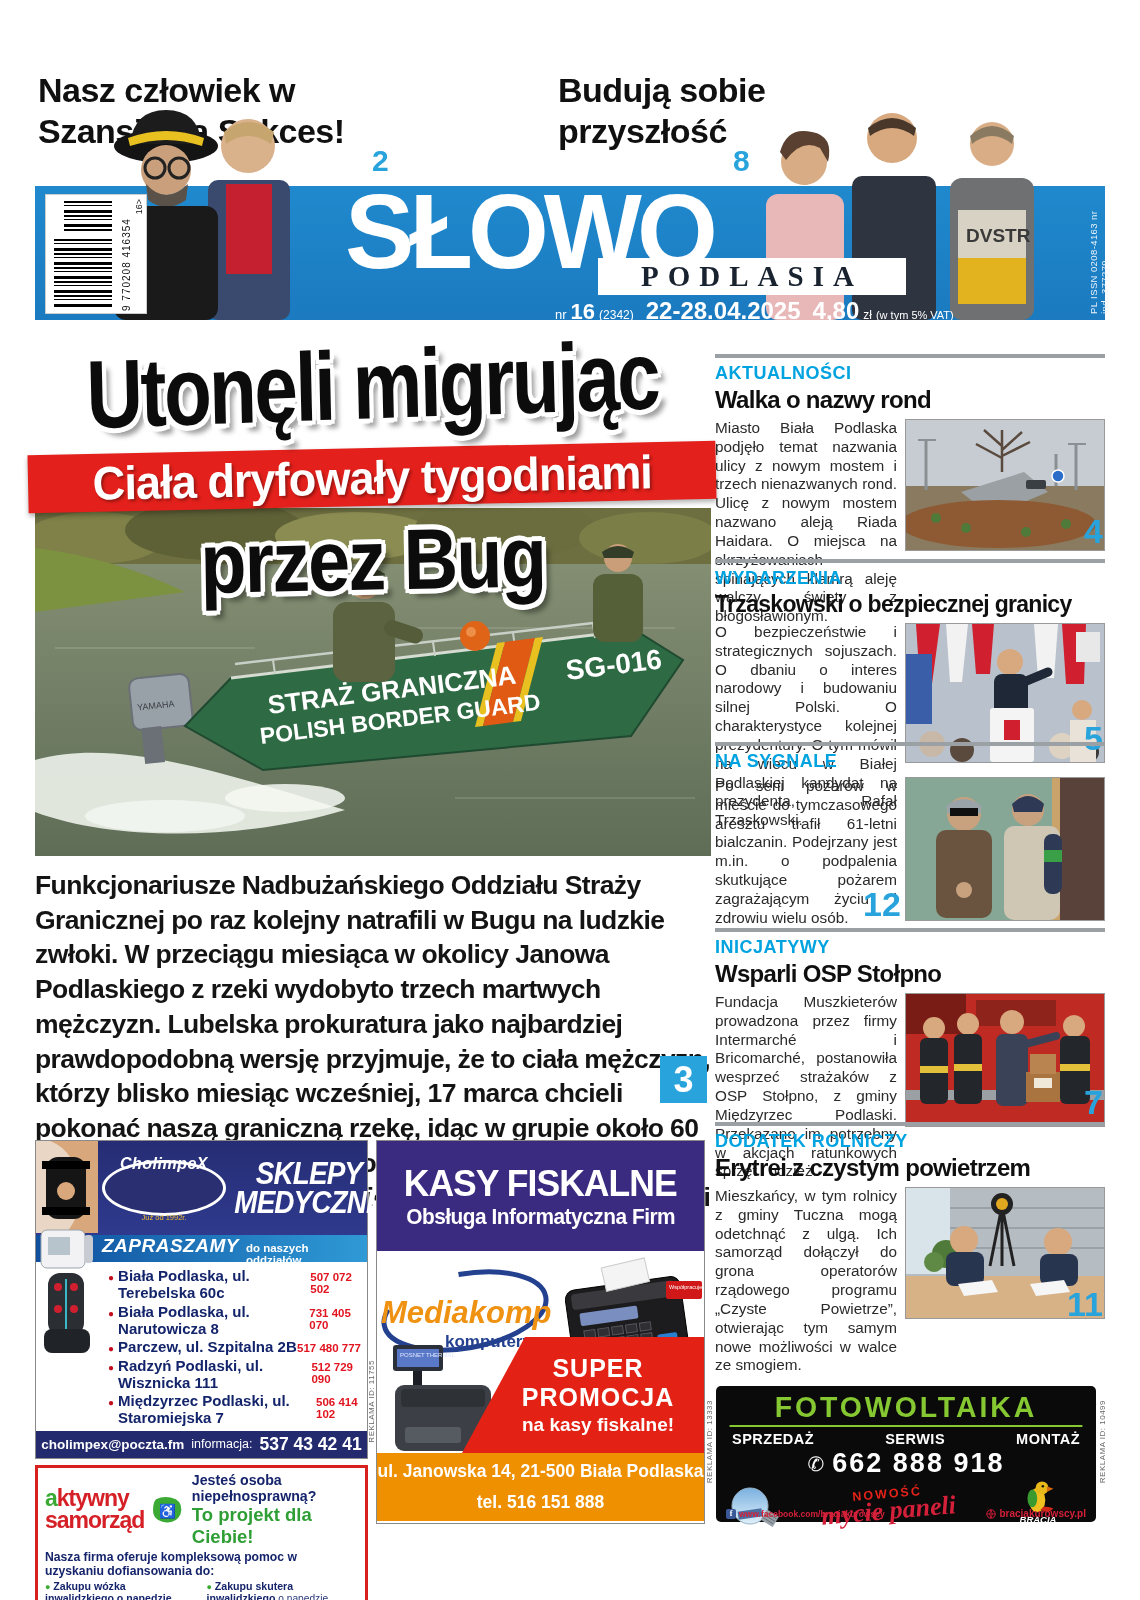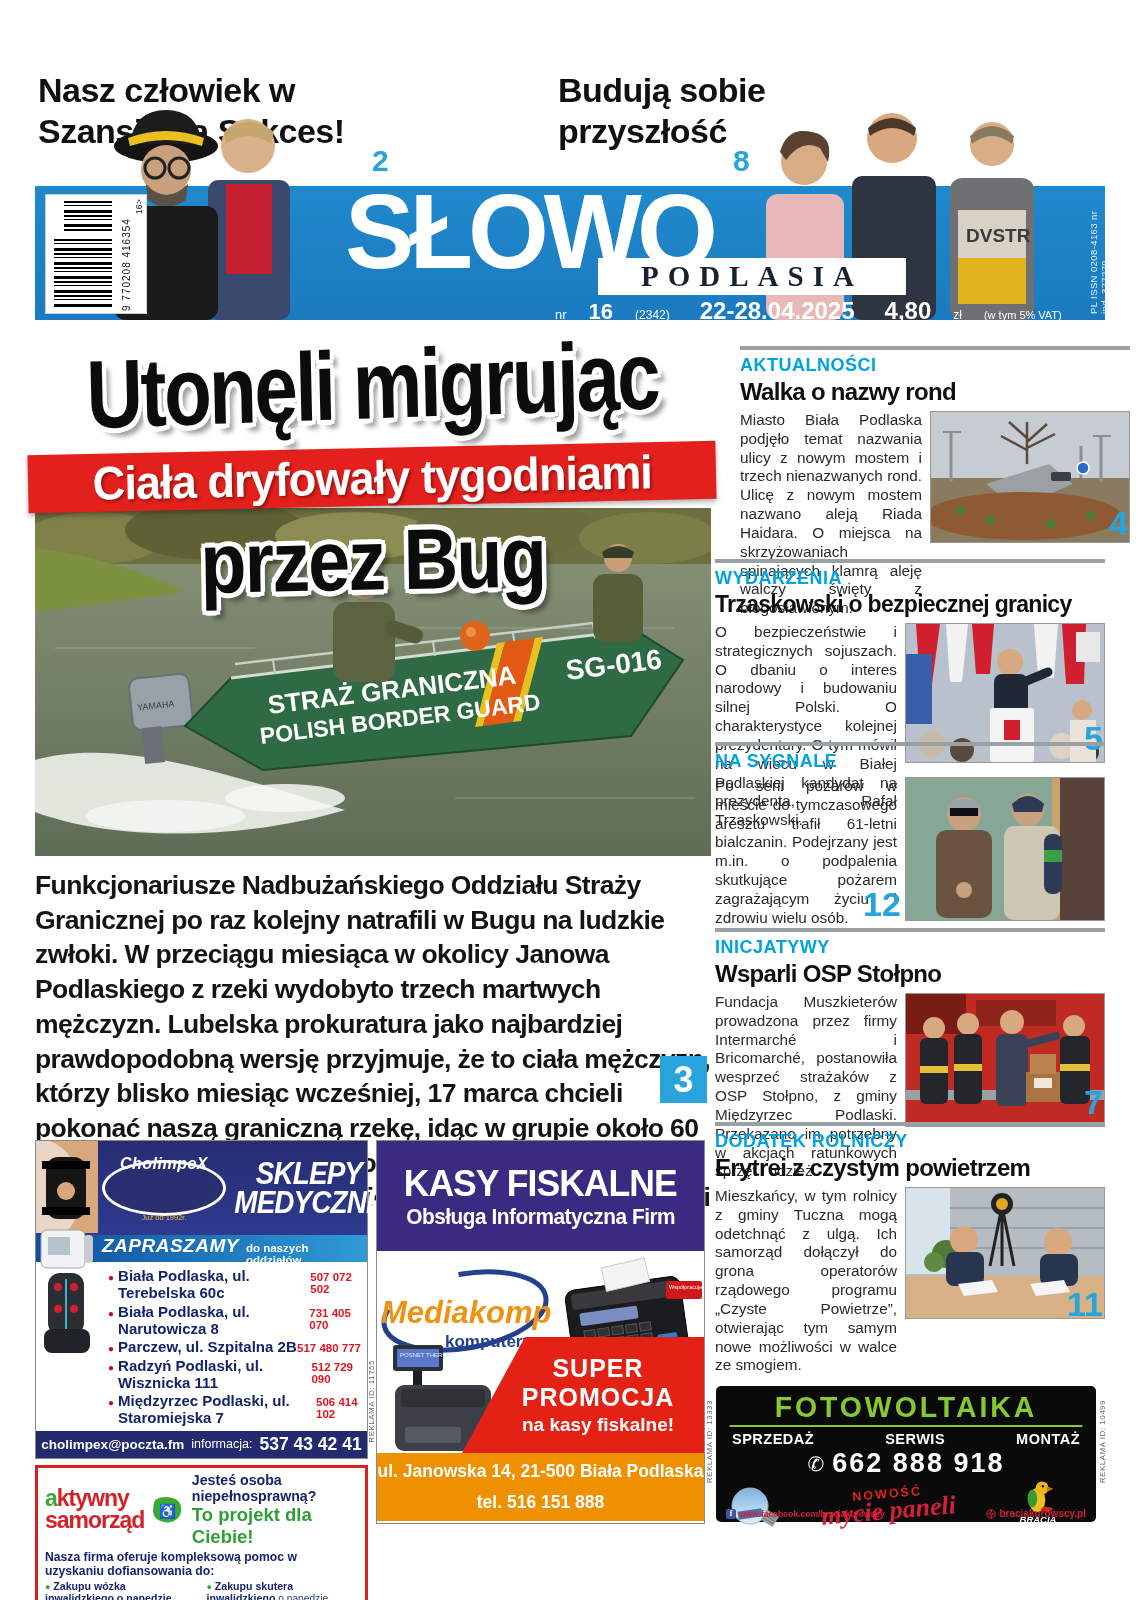--- a/index.html
+++ b/index.html
@@ -18,21 +18,21 @@
     background:
       repeating-linear-gradient(180deg,#000 0 2px,#fff 2px 4px,#000 4px 5px,#fff 5px 9px,#000 9px 12px,#fff 12px 14px);}
   .bars.short{top:6px;height:30px;left:18px;width:48px;}
   .bc-num{position:absolute;right:14px;top:4px;bottom:2px;writing-mode:vertical-rl;transform:rotate(180deg);
           font-size:10px;letter-spacing:1px;color:#111;}
   .bc-top{position:absolute;right:2px;top:4px;writing-mode:vertical-rl;transform:rotate(180deg);font-size:9px;color:#111;}
   .logo-main{left:345px;top:178px;z-index:5;font-size:106px;font-weight:900;color:#fff;letter-spacing:-5px;
              transform:scaleX(0.98);transform-origin:left top;line-height:1;}
   .logo-strip{left:598px;top:258px;width:308px;height:37px;background:#fff;z-index:6;display:flex;align-items:center;justify-content:center;}
   .logo-sub{font-family:"Liberation Serif", serif;font-size:29px;font-weight:700;color:#19222f;letter-spacing:9px;}
-  .issue{left:555px;top:297px;z-index:7;color:#fff;white-space:nowrap;display:flex;align-items:baseline;gap:22px;}
+  .issue{left:555px;top:297px;z-index:7;color:#fff;white-space:nowrap;display:flex;align-items:baseline;gap:4px;}
   .issn{right:8px;top:12px;height:116px;z-index:7;writing-mode:vertical-rl;transform:rotate(180deg);
         font-size:9.5px;color:#e9f3fb;letter-spacing:.4px;}
   .mast-photo{z-index:2;}
 
   
   .hl1{left:22px;top:332px;width:700px;text-align:center;z-index:3;}
   .hl1 span{display:inline-block;font-size:93px;font-weight:900;color:#0c0c0c;letter-spacing:-3px;
             transform:scale(0.84,1.04) rotate(-1.6deg);white-space:nowrap;}
   .outline-w{text-shadow:-4px -4px 0 #fff,4px -4px 0 #fff,-4px 4px 0 #fff,4px 4px 0 #fff,
              -5px 0 0 #fff,5px 0 0 #fff,0 -5px 0 #fff,0 5px 0 #fff,8px 8px 6px rgba(0,0,0,.38);}
@@ -287,21 +287,21 @@
       </g>
     </svg>
   </div>
   <div class="abs hl3">
     <span class="outline-w">przez Bug</span>
   </div>
 
   <div class="abs lead-body">Funkcjonariusze Nadbużańskiego Oddziału Straży Granicznej po raz kolejny natrafili w Bugu na ludzkie zwłoki. W przeciągu miesiąca w okolicy Janowa Podlaskiego z rzeki wydobyto trzech martwych mężczyzn. Lubelska prokuratura jako najbardziej prawdopodobną wersję przyjmuje, że to ciała mężczyzn, którzy blisko miesiąc wcześniej, 17 marca chcieli pokonać naszą graniczną rzekę, idąc w grupie około 60 osób. W większości byli to obywatele Erytrei. Pokonać żywioł próbowali na pontonie, ale niektórzy zdecydowali się na przepłynięcie wpław.</div>
   <div class="abs badge3">3</div>
 
-  <section class="sec" style="top:346px;height:197px;margin-left:25px;">
+  <section class="sec" style="top:354px;height:197px;">
     <div class="sec-bar"></div>
     <div class="sec-label">AKTUALNOŚCI</div>
     <div class="sec-title">Walka o nazwy rond</div>
     <div class="sec-row">
       <div class="sec-txt">Miasto Biała Podlaska podjęło temat nazwania ulicy z nowym mostem i trzech nienazwanych rond. Ulicę z nowym mostem nazwano aleją Riada Haidara. O miejsca na skrzyżowaniach spinających klamrą aleję walczy święty z błogosławionym.</div>
       <div class="sec-ph" style="height:130px;">
         <svg width="198" height="130" viewBox="0 0 198 130">
           <rect width="198" height="72" fill="#c6ccd1"></rect>
           <rect y="66" width="198" height="64" fill="#8a7a5f"></rect>
           <path d="M55 72 L118 52 L142 72 L85 96 Z" fill="#9aa0a3"></path>

